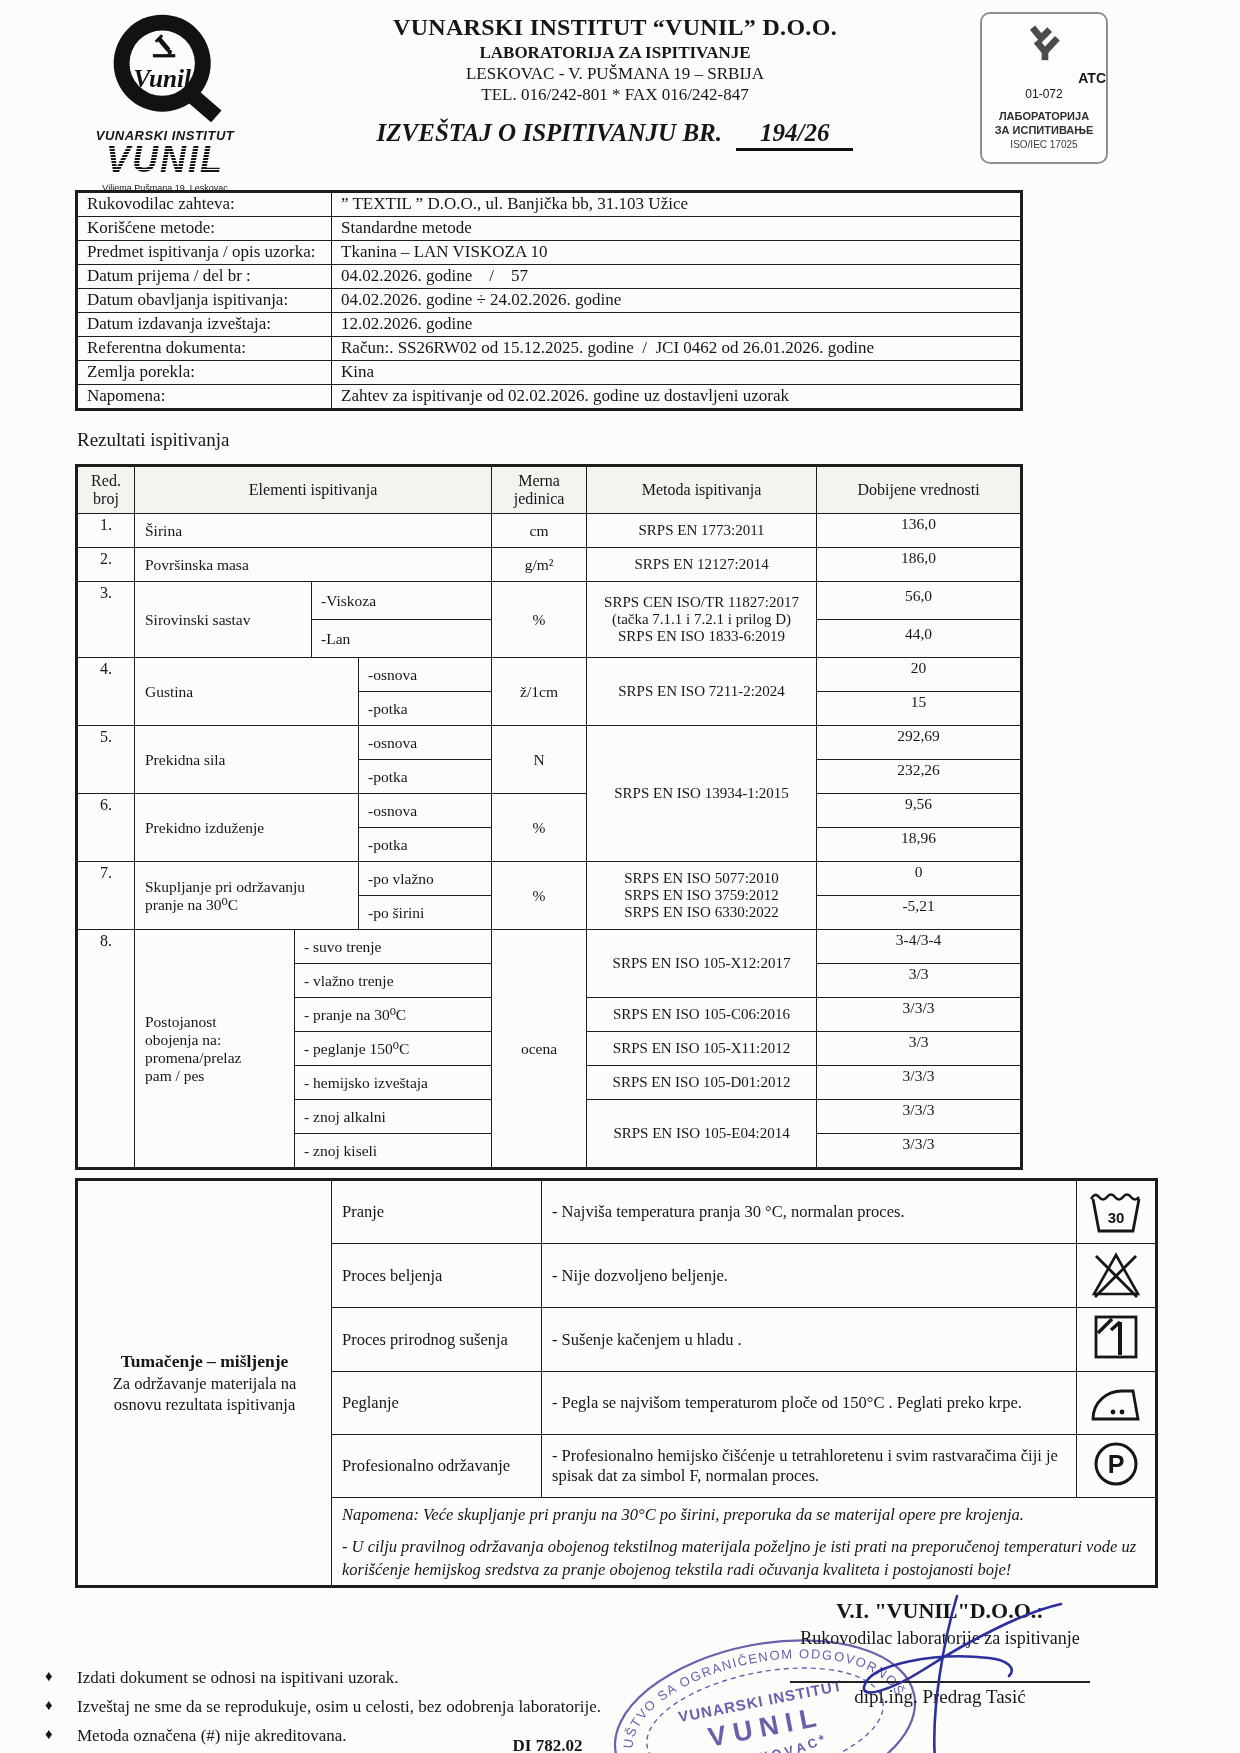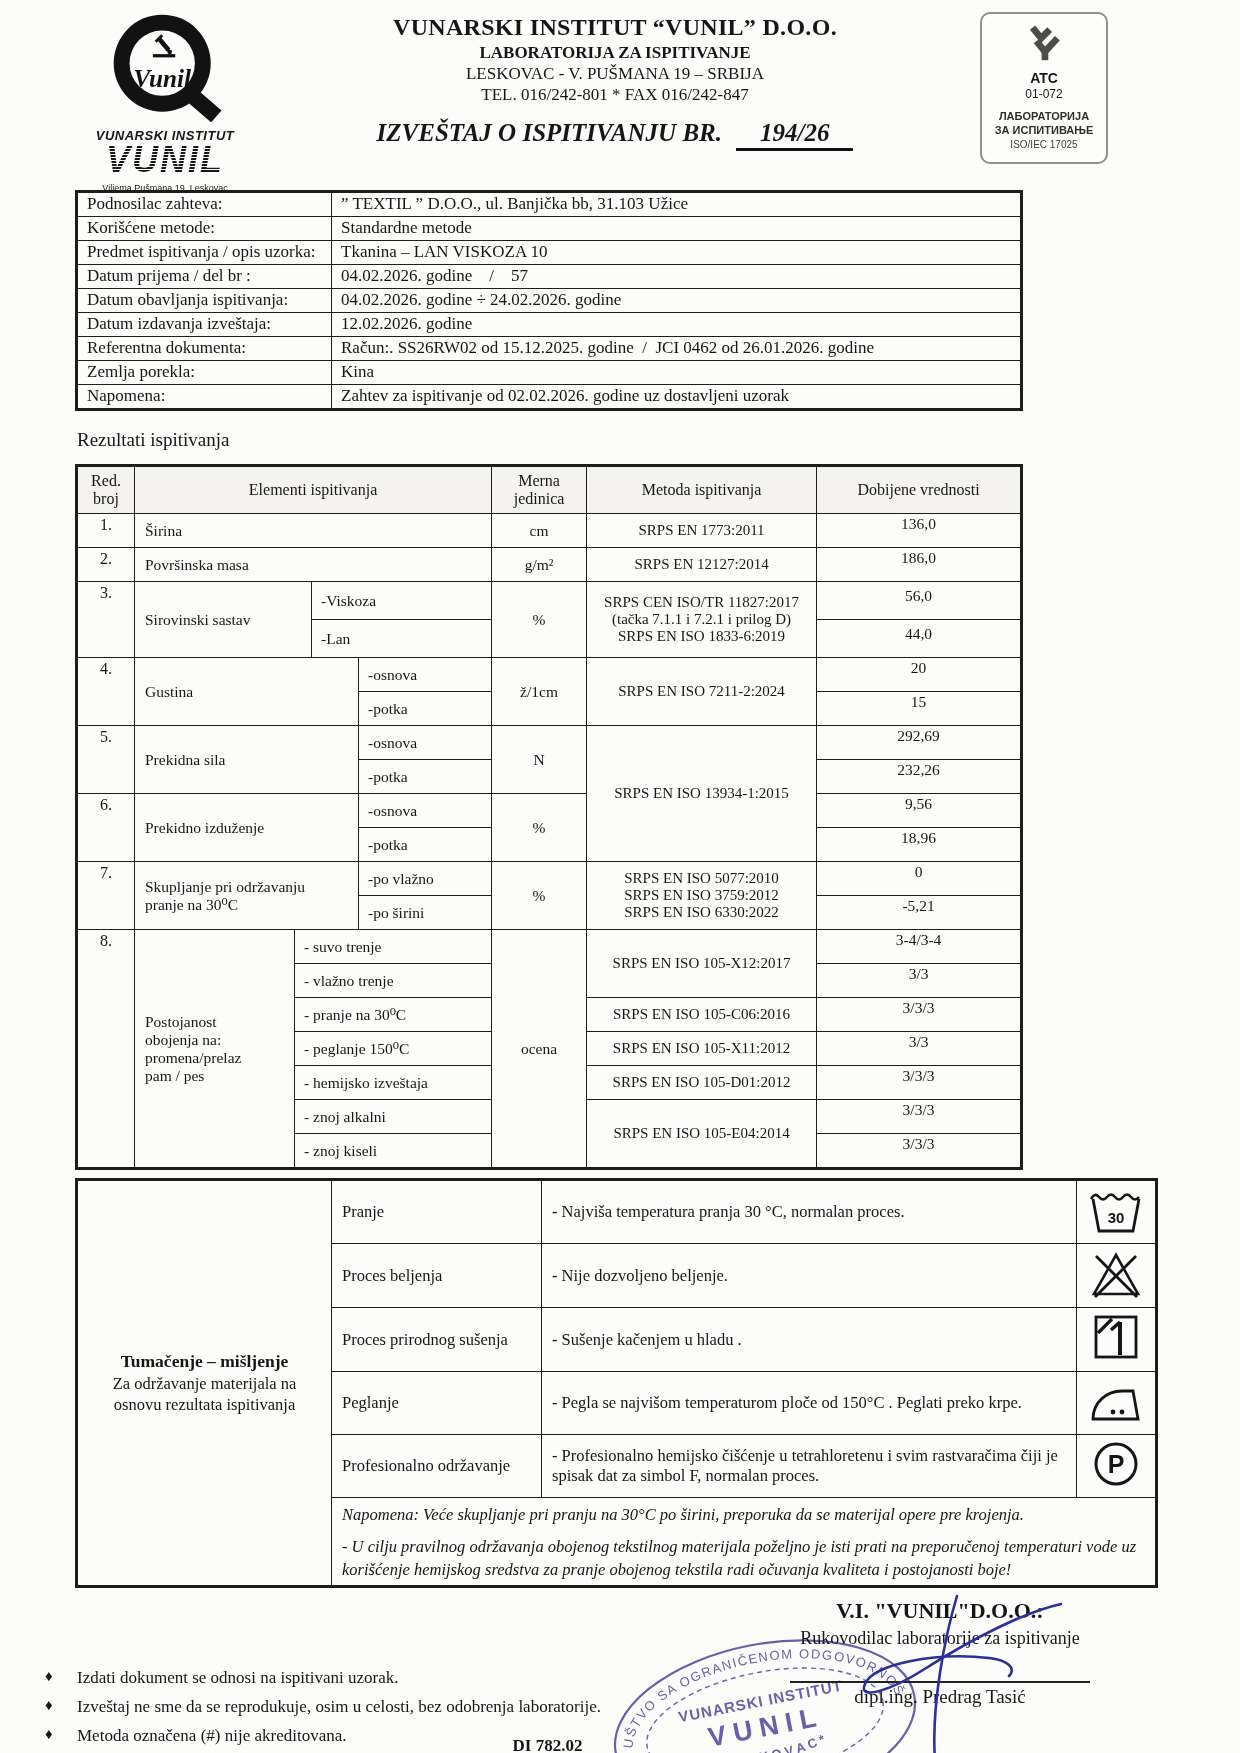--- a/index.html
+++ b/index.html
@@ -18,21 +18,21 @@
   .cap-logo::after { content:""; position:absolute; inset:0; background:repeating-linear-gradient(180deg, rgba(252,252,250,0) 0 2px, #fcfcfa 2px 3px); pointer-events:none; }
   .cap-bottom { font-family:"Liberation Sans",sans-serif; font-size:9px; margin-top:6px; }
   .center-block { position:absolute; left:210px; top:6px; width:660px; text-align:center; }
   .org { font-size:24px; font-weight:bold; letter-spacing:.3px; }
   .lab { font-size:17px; font-weight:bold; margin-top:2px; }
   .addr { font-size:17px; margin-top:1px; }
   .tel { font-size:17px; margin-top:1px; }
   .title-line { font-size:25px; font-weight:bold; font-style:italic; margin-top:14px; white-space:nowrap; }
   .tnum { display:inline-block; border-bottom:3px solid #111; padding:0 24px 1px; margin-left:14px; }
   .atc-box { position:absolute; left:905px; top:4px; width:128px; height:152px; border:2px solid #8f8f8c; border-radius:10px; text-align:center; padding-top:8px; box-sizing:border-box; background:#fdfdfc; }
-  .atc-label { font-family:"Liberation Sans",sans-serif; font-weight:bold; font-size:14px; margin-top:2px; }
+  .atc-label { font-family:"Liberation Sans",sans-serif; font-weight:bold; font-size:14px; margin-top:2px;text-align:right; }
   .atc-num { font-family:"Liberation Sans",sans-serif; font-size:12px; margin-top:1px; }
   .atc-cyr { font-family:"Liberation Sans",sans-serif; font-size:11px; font-weight:bold; color:#2e2e2c; margin-top:9px; line-height:1.25; }
   .atc-iso { font-family:"Liberation Sans",sans-serif; font-size:10px; color:#3a3a38; margin-top:1px; }
 
   
   .it-table { border-collapse:collapse; table-layout:fixed; width:945px; margin-top:10px; border:3px solid #1d1d1b; font-size:17px; }
   .it-table td { border:1.4px solid #1d1d1b; padding:1px 9px 2px; height:20px; white-space:pre-wrap; }
   .it-table td.labc { }
 
   
@@ -125,21 +125,21 @@
       </div>
     </div>
 
     <table class="it-table">
       <colgroup>
           <col style="width:255px">
           <col style="width:690px">
         </colgroup>
       <tbody>
           <tr>
-            <td class="labc">Podnosilac zahteva:</td>
+            <td class="labc">Rukovodilac zahteva:</td>
             <td>” TEXTIL ” D.O.O., ul. Banjička bb, 31.103 Užice</td>
           </tr>
       <tr>
             <td class="labc">Korišćene metode:</td>
             <td>Standardne metode</td>
           </tr>
       <tr>
             <td class="labc">Predmet ispitivanja / opis uzorka:</td>
             <td>Tkanina – LAN VISKOZA 10</td>
           </tr>

